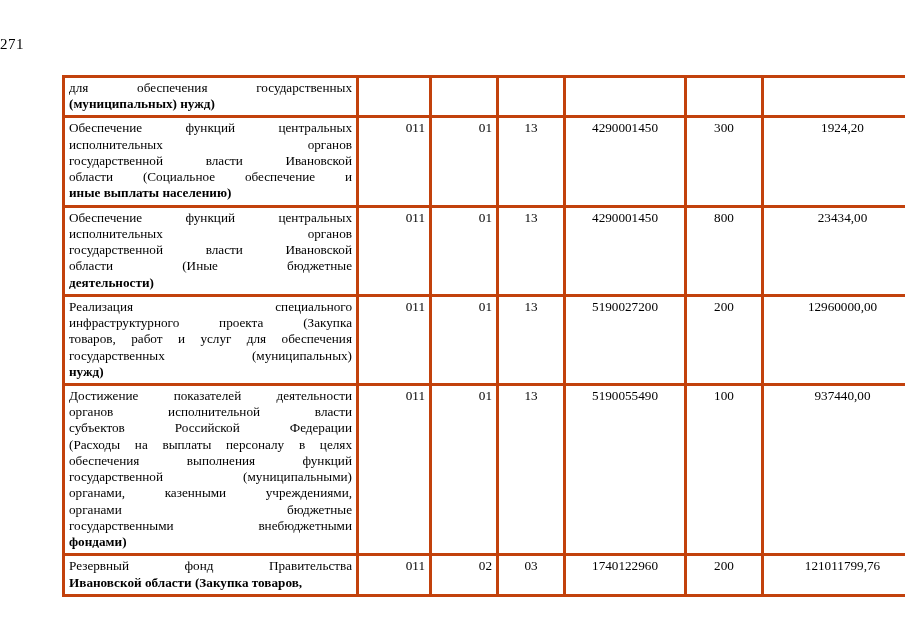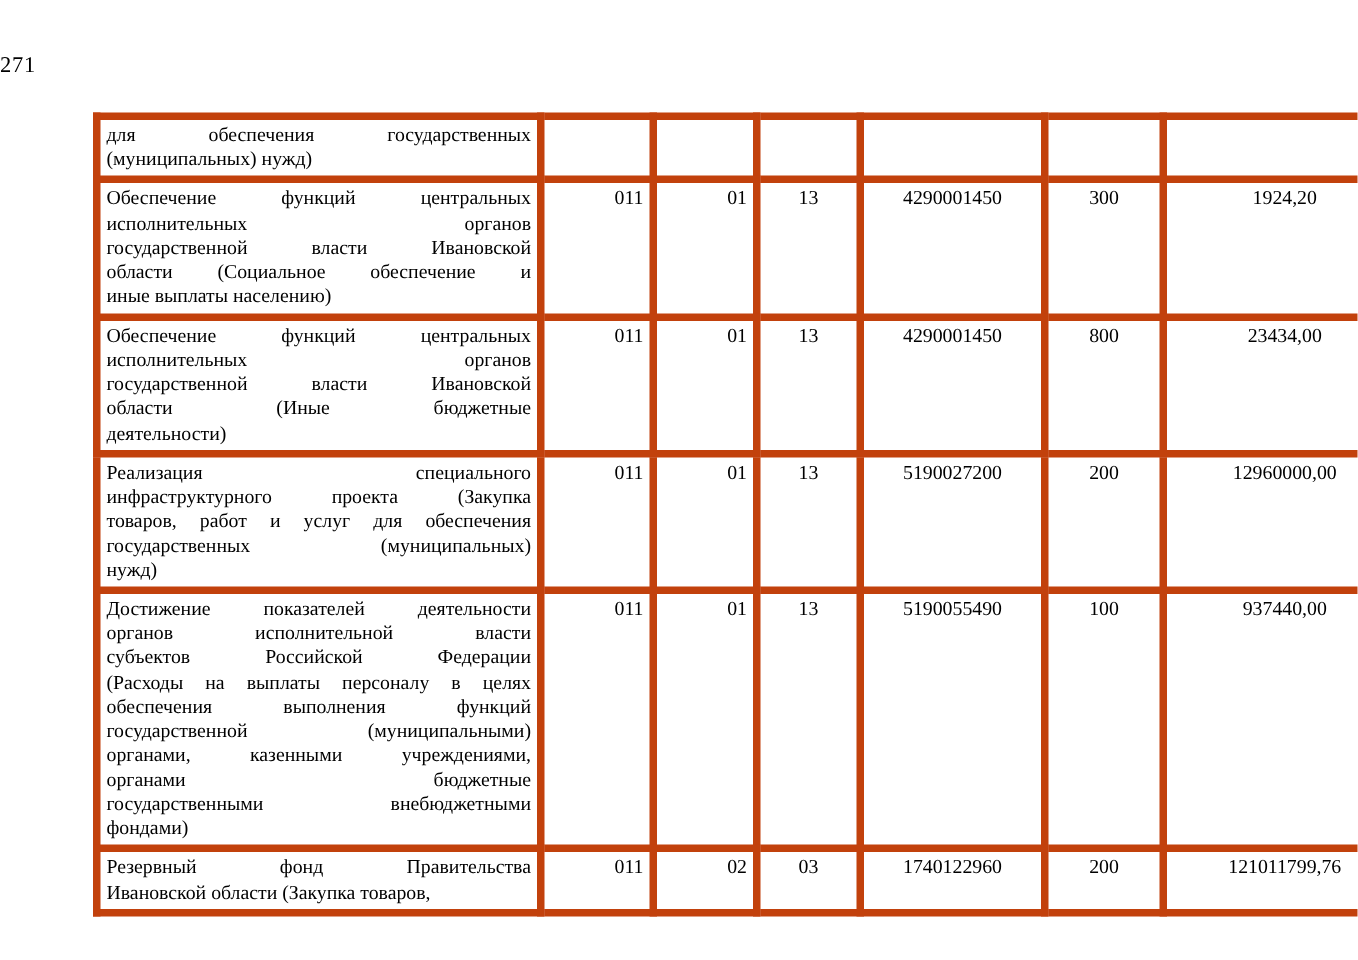--- a/index.html
+++ b/index.html
@@ -34,21 +34,21 @@
     width: 782px;
   }
   table.doc-table {
     border-collapse: collapse;
     width: 782px;
     table-layout: fixed;
     font-size: 13.2px;
     line-height: 1.23;
   }
   table.doc-table td {
-    border: 5px solid #c2410c;
+    border: 3px solid #c2410c;
     vertical-align: top;
     padding: 2px 4px 3px 4px;
   }
   td.c-name {
     text-align: justify;
     text-align-last: justify;
     width: 283px;
     padding-left: 6px;
     padding-right: 6px;
   }
@@ -76,20 +76,21 @@
     text-align: center;
     width: 149px;
   }
   .just {
     display: block;
     text-align: justify;
     text-align-last: justify;
   }
   .just.final {
     text-align-last: left;
+    font-weight: bold;
   }
 </style>
 </head>
 <body>
 
 <div class="page">
 
   <div class="page-number">271</div>
 
   <div class="table-wrap">

